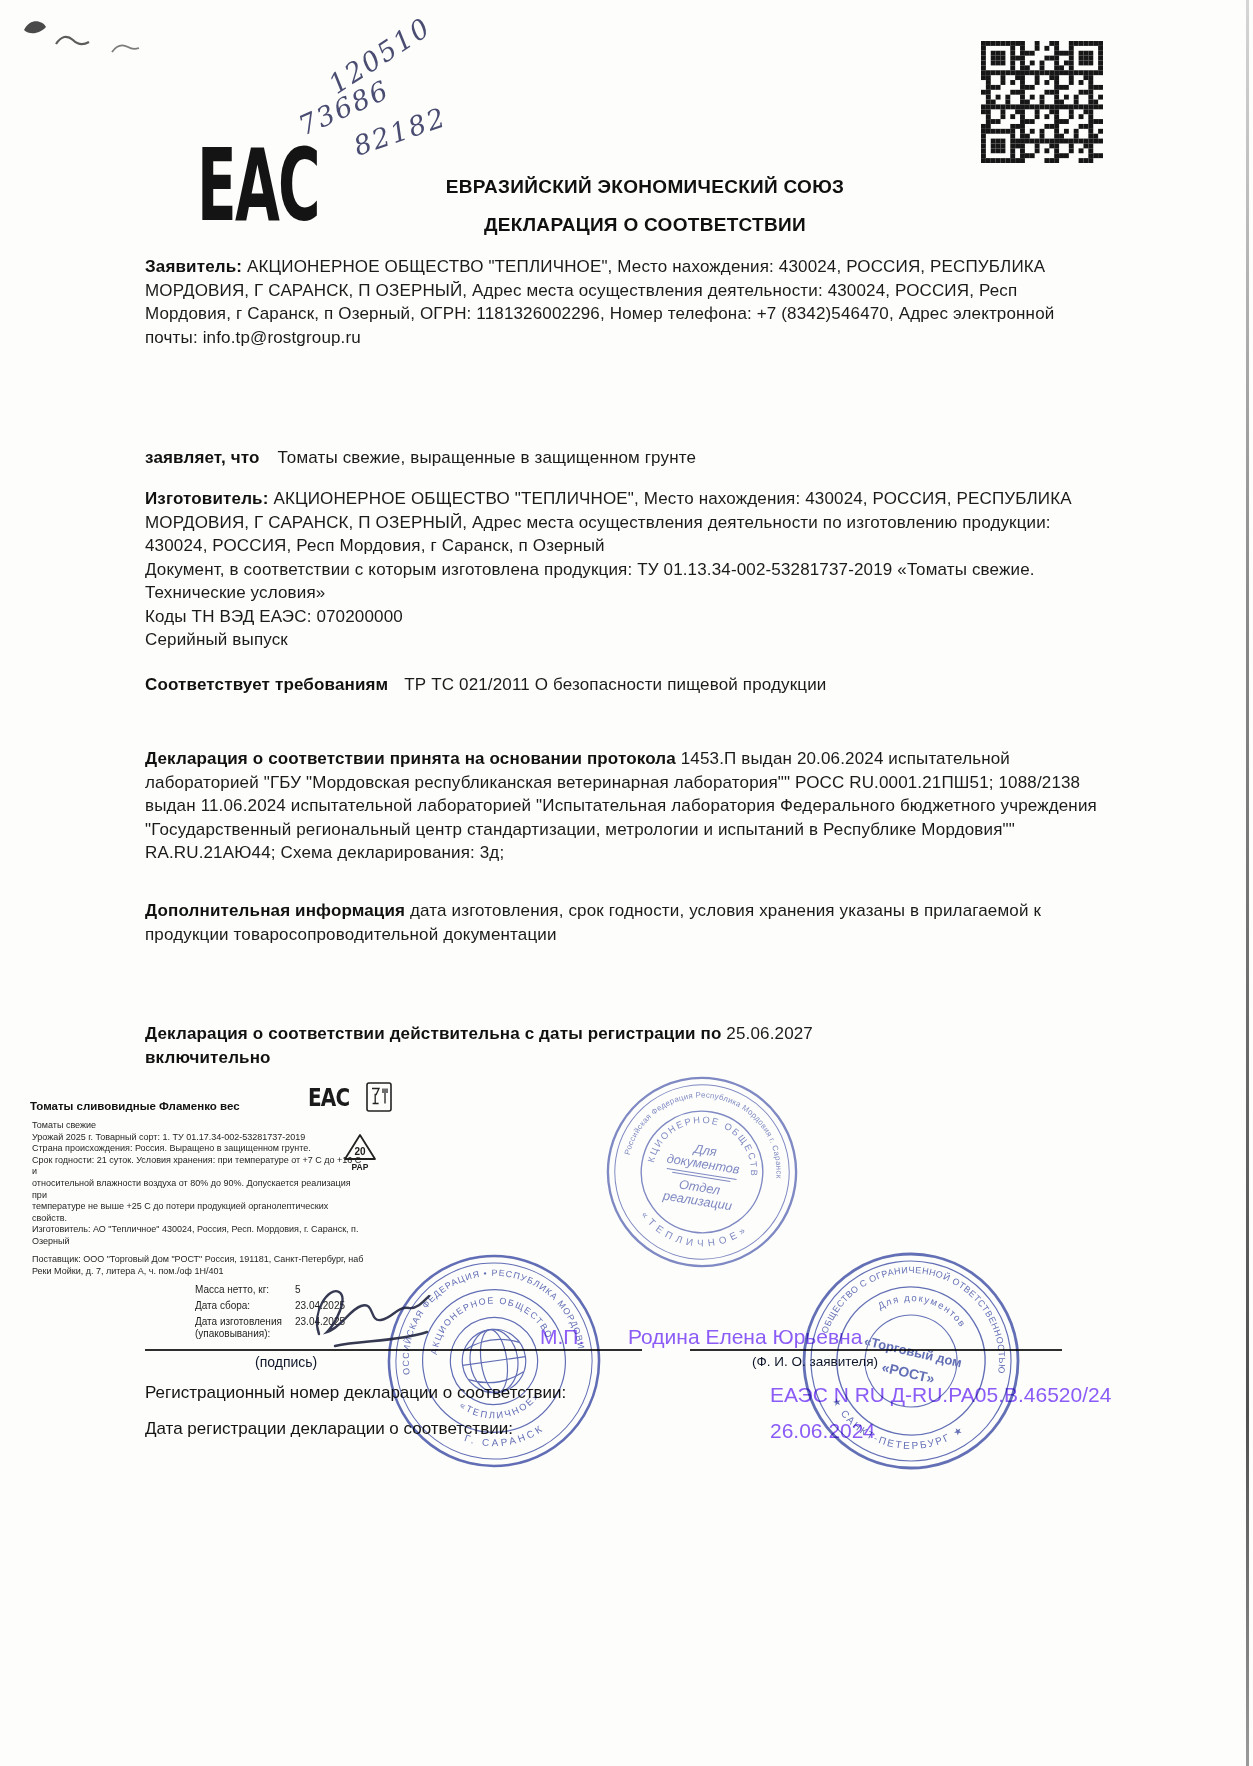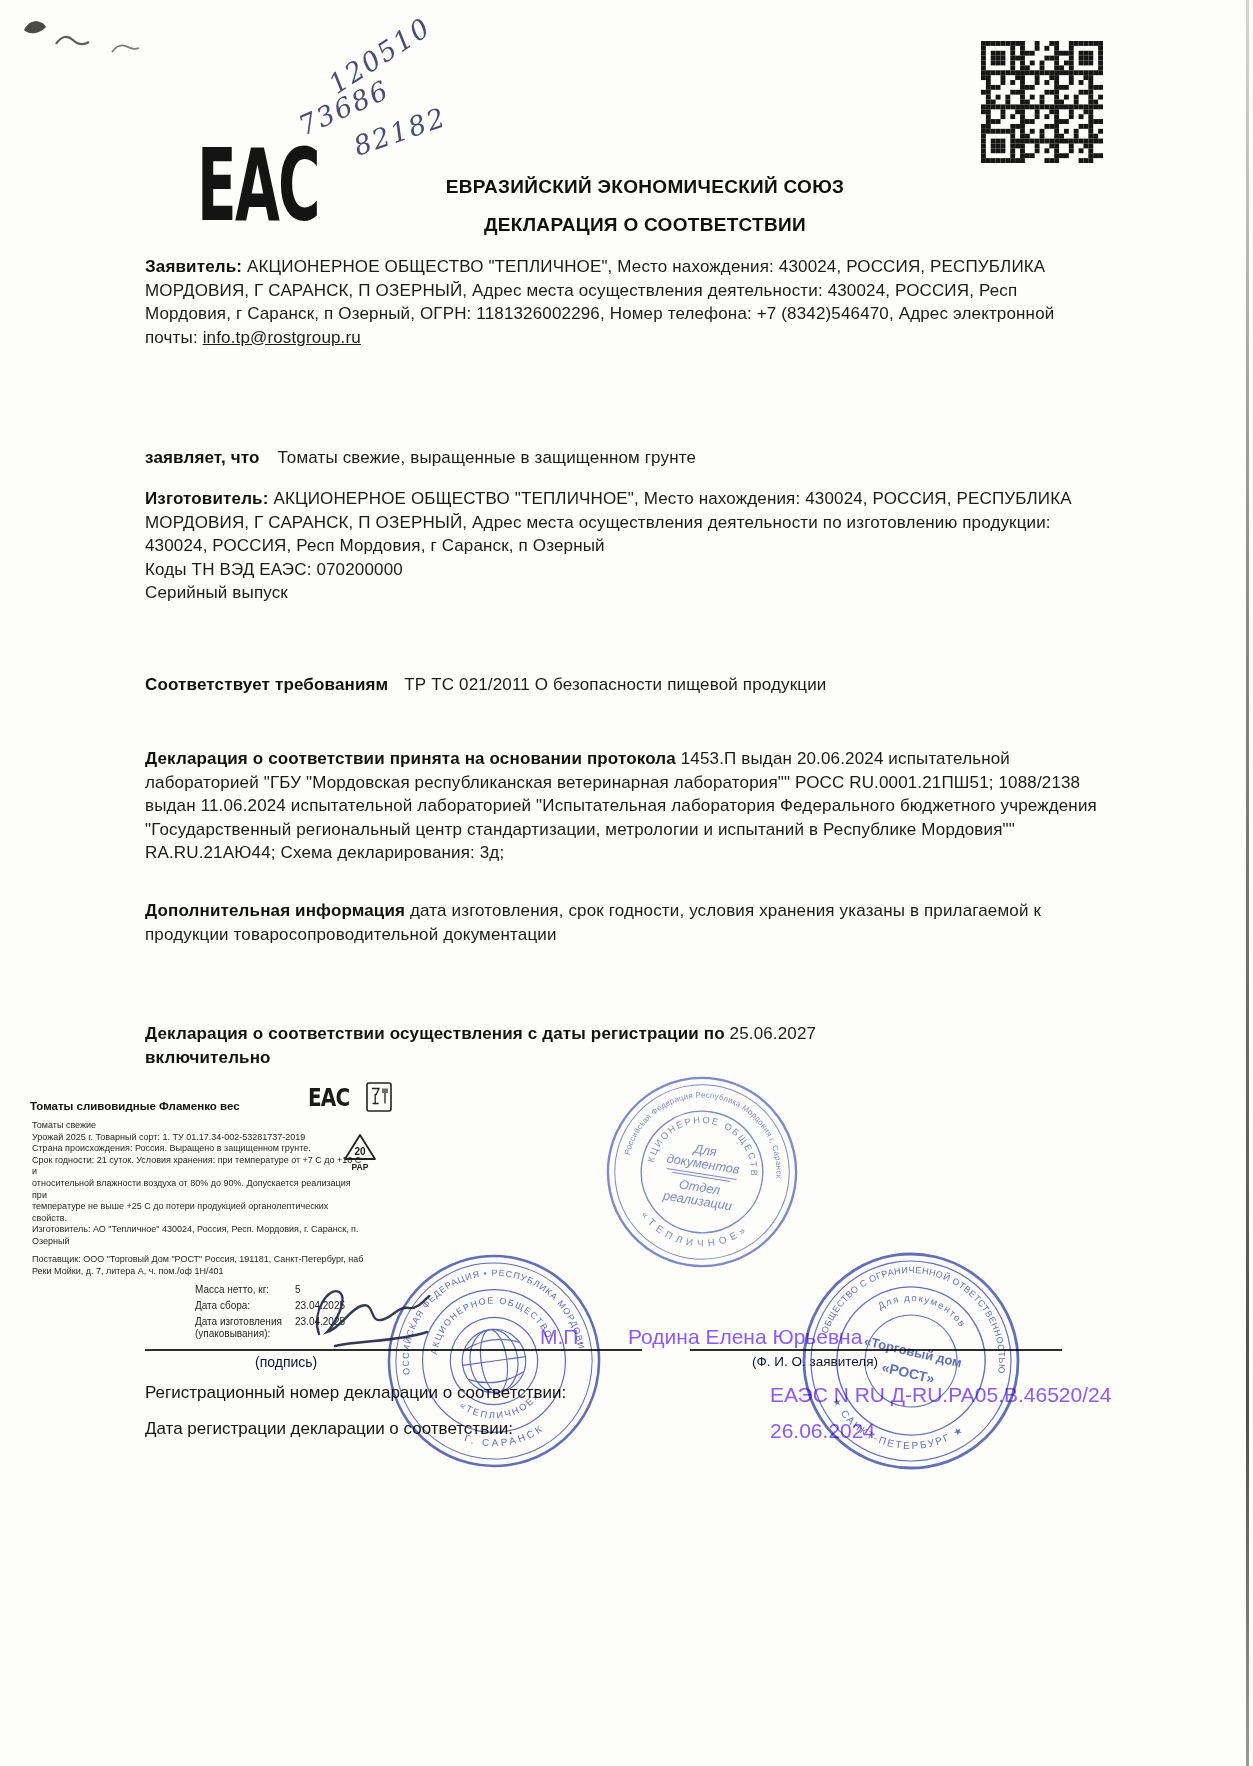--- a/index.html
+++ b/index.html
@@ -2,21 +2,21 @@
 <html><head>
 <meta charset="utf-8">
 <style>
   html,body{margin:0;padding:0;background:#ffffff;}
   .page{position:relative;width:1253px;height:1766px;background:#fdfdfb;overflow:hidden;
         font-family:"Liberation Sans",sans-serif;color:#1b1b1b;}
   .abs{position:absolute;}
   .para{position:absolute;left:145px;width:920px;font-size:17px;line-height:23.5px;letter-spacing:.15px;color:#1b1b1b;}
   .para b{font-weight:bold;color:#111;}
   .title-wrap{position:absolute;left:240px;width:810px;text-align:center;font-weight:bold;font-size:19px;color:#101010;letter-spacing:.3px;}
-  .email{text-decoration:underline;}
+  .email{}
   .hand{position:absolute;font-family:"DejaVu Serif",serif;font-style:italic;font-size:27px;color:#3b3f66;letter-spacing:2px;opacity:.92;white-space:nowrap;}
   .eac-logo{position:absolute;left:197px;top:140px;font-family:"DejaVu Sans",sans-serif;font-weight:bold;font-size:100px;line-height:.92;letter-spacing:-3px;color:#141414;transform:scaleX(.58);transform-origin:0 0;}
   .bold17{font-size:17px;font-weight:normal;color:#141414;white-space:nowrap;}
   .val17{font-size:21px;color:#8b5cf6;white-space:nowrap;margin-left:40px;}
   .cap{font-size:14px;color:#0f172a;}
   .stamp{position:absolute;mix-blend-mode:multiply;pointer-events:none;}
   .stamp text{font-family:"Liberation Sans",sans-serif;}
   .label-small{font-size:9px;line-height:11.6px;color:#1f1f1f;}
   .lf-row{display:grid;grid-template-columns:100px 80px;margin-bottom:4px;}
   .rule{border-top:2px solid #2d2d2d;}
@@ -393,38 +393,39 @@
     <b>Заявитель:</b><span> АКЦИОНЕРНОЕ ОБЩЕСТВО "ТЕПЛИЧНОЕ", Место нахождения: 430024, РОССИЯ, РЕСПУБЛИКА МОРДОВИЯ, Г САРАНСК, П ОЗЕРНЫЙ, Адрес места осуществления деятельности: 430024, РОССИЯ, Респ Мордовия, г Саранск, п Озерный, ОГРН: 1181326002296, Номер телефона: +7 (8342)546470, Адрес электронной почты: </span><span class="email">info.tp@rostgroup.ru</span>
   </div>
 
 
   <div class="para" style="top:446px">
     <b>заявляет, что</b><span style="padding-left:18px">Томаты свежие, выращенные в защищенном грунте</span>
   </div>
 
   <div class="para" style="top:487px;width:940px">
     <div><b>Изготовитель:</b><span> АКЦИОНЕРНОЕ ОБЩЕСТВО "ТЕПЛИЧНОЕ", Место нахождения: 430024, РОССИЯ, РЕСПУБЛИКА МОРДОВИЯ, Г САРАНСК, П ОЗЕРНЫЙ, Адрес места осуществления деятельности по изготовлению продукции: 430024, РОССИЯ, Респ Мордовия, г Саранск, п Озерный</span></div>
+    <div>Документ, в соответствии с которым изготовлена продукция: ТУ 01.13.34-002-53281737-2019 «Томаты свежие. Технические условия»</div>
     <div>Коды ТН ВЭД ЕАЭС: 070200000</div>
     <div>Серийный выпуск</div>
   </div>
 
   <div class="para" style="top:673px">
     <b>Соответствует требованиям</b><span style="padding-left:16px">ТР ТС 021/2011 О безопасности пищевой продукции</span>
   </div>
 
   <div class="para" style="top:747px;width:965px">
     <b>Декларация о соответствии принята на основании протокола</b><span> 1453.П выдан 20.06.2024 испытательной лабораторией "ГБУ "Мордовская республиканская ветеринарная лаборатория"" РОСС RU.0001.21ПШ51; 1088/2138 выдан 11.06.2024  испытательной лабораторией "Испытательная лаборатория Федерального  бюджетного учреждения "Государственный региональный центр стандартизации, метрологии и испытаний в Республике Мордовия"" RA.RU.21АЮ44; Схема декларирования: 3д;</span>
   </div>
 
   <div class="para" style="top:899px">
     <b>Дополнительная информация</b><span> дата изготовления, срок годности, условия хранения указаны в прилагаемой к продукции товаросопроводительной документации</span>
   </div>
 
   <div class="para" style="top:1022px">
-    <div><b>Декларация о соответствии осуществления с даты регистрации по</b><span> 25.06.2027</span></div>
+    <div><b>Декларация о соответствии действительна с даты регистрации по</b><span> 25.06.2027</span></div>
     <div><b>включительно</b></div>
   </div>
 
   <div class="abs" style="left:30px;top:1092px;width:450px">
     <div style="font-size:11.5px;font-weight:bold;margin-top:8px;color:#111">Томаты сливовидные Фламенко вес</div>
 
     <div class="abs" style="left:278px;top:-10px;display:flex;align-items:center;gap:6px">
       <span style="font-family:'DejaVu Sans',sans-serif;font-weight:bold;font-size:25px;letter-spacing:-1px;transform:scaleX(.8);transform-origin:0 50%">ЕАС</span>
       <svg width="26" height="30" viewBox="0 0 26 30">
         <rect x="1" y="1" width="24" height="28" rx="2" fill="none" stroke="#222" stroke-width="1.6"></rect>

